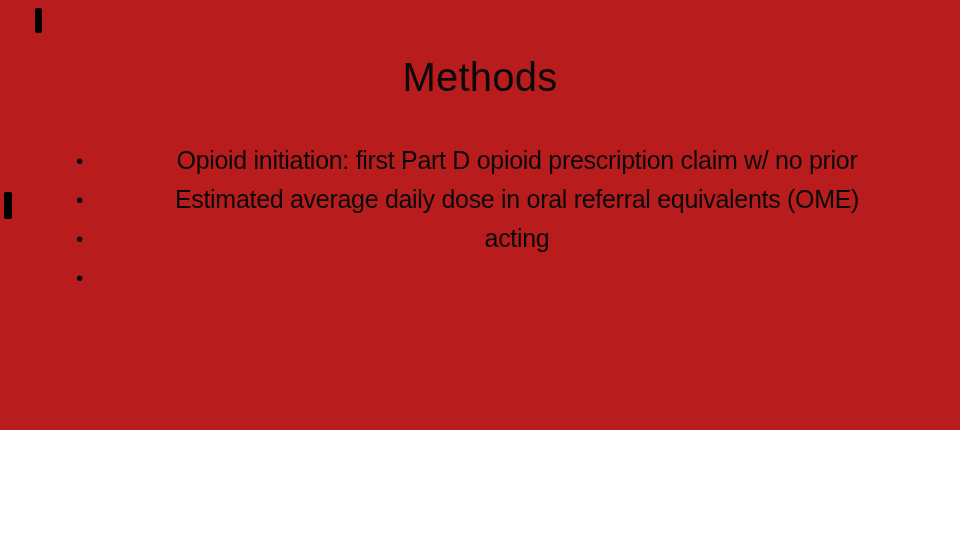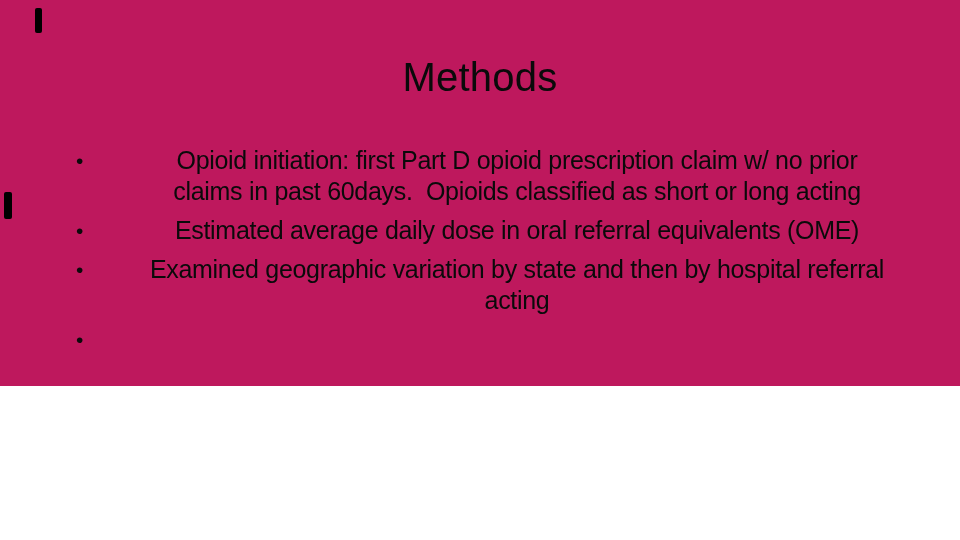--- a/index.html
+++ b/index.html
@@ -3,22 +3,22 @@
 <meta charset="utf-8">
 <style>
   html, body {
     margin: 0;
     padding: 0;
     background: #ffffff;
   }
   .slide {
     position: relative;
     width: 960px;
-    height: 386px;
-    background: #be185d;
+    height: 430px;
+    background: #b91c1c;
     overflow: hidden;
     font-family: "Liberation Sans", sans-serif;
     color: #0a0a0a;
   }
   .artifact {
     position: absolute;
     background: #000000;
     border-radius: 2px;
   }
   .mark1 { left: 35px; top: 8px;   width: 7px; height: 25px; }
@@ -76,35 +76,33 @@
   <div class="artifact mark2"></div>
 
   <h1 class="title">Methods</h1>
 
   <div class="body">
 
     <div class="bullet">
       <span class="dot">•</span>
       <span class="lines">
         <span class="line">Opioid initiation: first Part D opioid prescription claim w/ no prior</span>
-        <span class="line">claims in past 60days.  Opioids classified as short or long acting</span>
       </span>
     </div>
 
     <div class="bullet">
       <span class="dot">•</span>
       <span class="lines">
         <span class="line">Estimated average daily dose in oral referral equivalents (OME)</span>
       </span>
     </div>
 
     <div class="bullet">
       <span class="dot">•</span>
       <span class="lines">
-        <span class="line">Examined geographic variation by state and then by hospital referral</span>
         <span class="line">acting</span>
       </span>
     </div>
 
     <div class="bullet">
       <span class="dot">•</span>
       <span class="lines">
       </span>
     </div>
 

